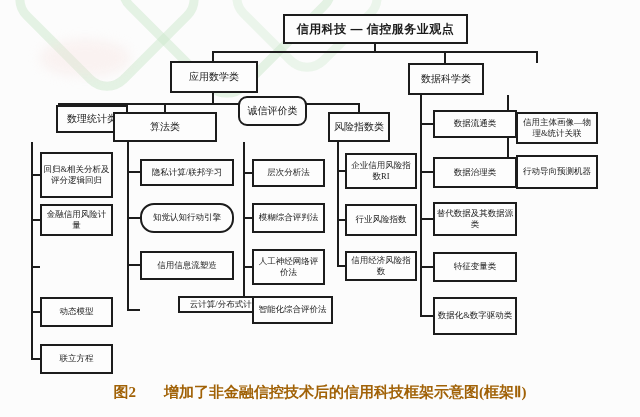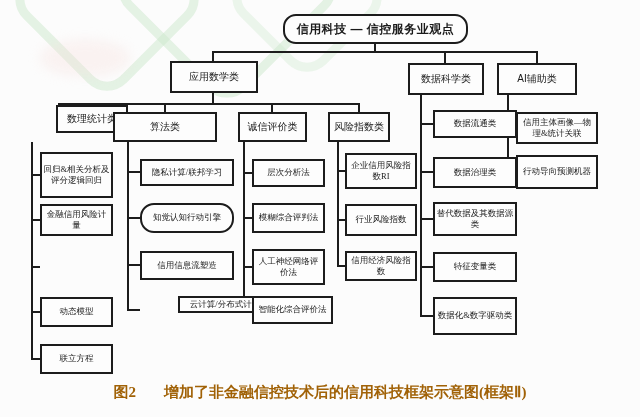--- a/index.html
+++ b/index.html
@@ -103,29 +103,28 @@
 
   <div class="h" style="left:420px;top:123px;width:13px;"></div>
   <div class="h" style="left:420px;top:171px;width:13px;"></div>
   <div class="h" style="left:420px;top:218px;width:13px;"></div>
   <div class="h" style="left:420px;top:266px;width:13px;"></div>
   <div class="h" style="left:420px;top:315px;width:13px;"></div>
 
   <div class="h" style="left:507px;top:127px;width:9px;"></div>
   <div class="h" style="left:507px;top:171px;width:9px;"></div>
 
-  <div class="node root" style="left:283px;top:14px;width:185px;height:30px;border-radius:13px;">信用科技 — 信控服务业观点</div>
+  <div class="node root" style="left:283px;top:14px;width:185px;height:30px;">信用科技 — 信控服务业观点</div>
 
   <div class="node lvl" style="left:170px;top:61px;width:88px;height:32px;">应用数学类</div>
   <div class="node lvl" style="left:408px;top:63px;width:76px;height:32px;">数据科学类</div>
-  <div class="node lvl" style="left:497px;top:63px;width:80px;height:32px;">AI辅助类</div>
 
   <div class="node lvl" style="left:23px;top:105px;width:72px;height:28px;margin-left:33px;">数理统计类</div>
   <div class="node lvl" style="left:113px;top:112px;width:104px;height:30px;">算法类</div>
-  <div class="node lvl" style="left:238px;top:112px;width:69px;height:30px;">诚信评价类</div>
+  <div class="node lvl" style="left:238px;top:96px;width:69px;height:30px;border-radius:9px;">诚信评价类</div>
   <div class="node lvl" style="left:328px;top:112px;width:62px;height:30px;">风险指数类</div>
 
   <div class="node leaf" style="left:40px;top:152px;width:73px;height:46px;">回归&amp;相关分析及评分逻辑回归</div>
   <div class="node leaf" style="left:40px;top:204px;width:73px;height:32px;">金融信用风险计量</div>
   <div class="node leaf" style="left:40px;top:297px;width:73px;height:30px;">动态模型</div>
   <div class="node leaf" style="left:40px;top:344px;width:73px;height:30px;">联立方程</div>
 
   <div class="node leaf" style="left:140px;top:159px;width:94px;height:27px;">隐私计算/联邦学习</div>
   <div class="node leaf" style="left:140px;top:203px;width:94px;height:30px;border-radius:14px;">知觉认知行动引擎</div>
   <div class="node leaf" style="left:140px;top:251px;width:94px;height:29px;">信用信息流塑造</div>

